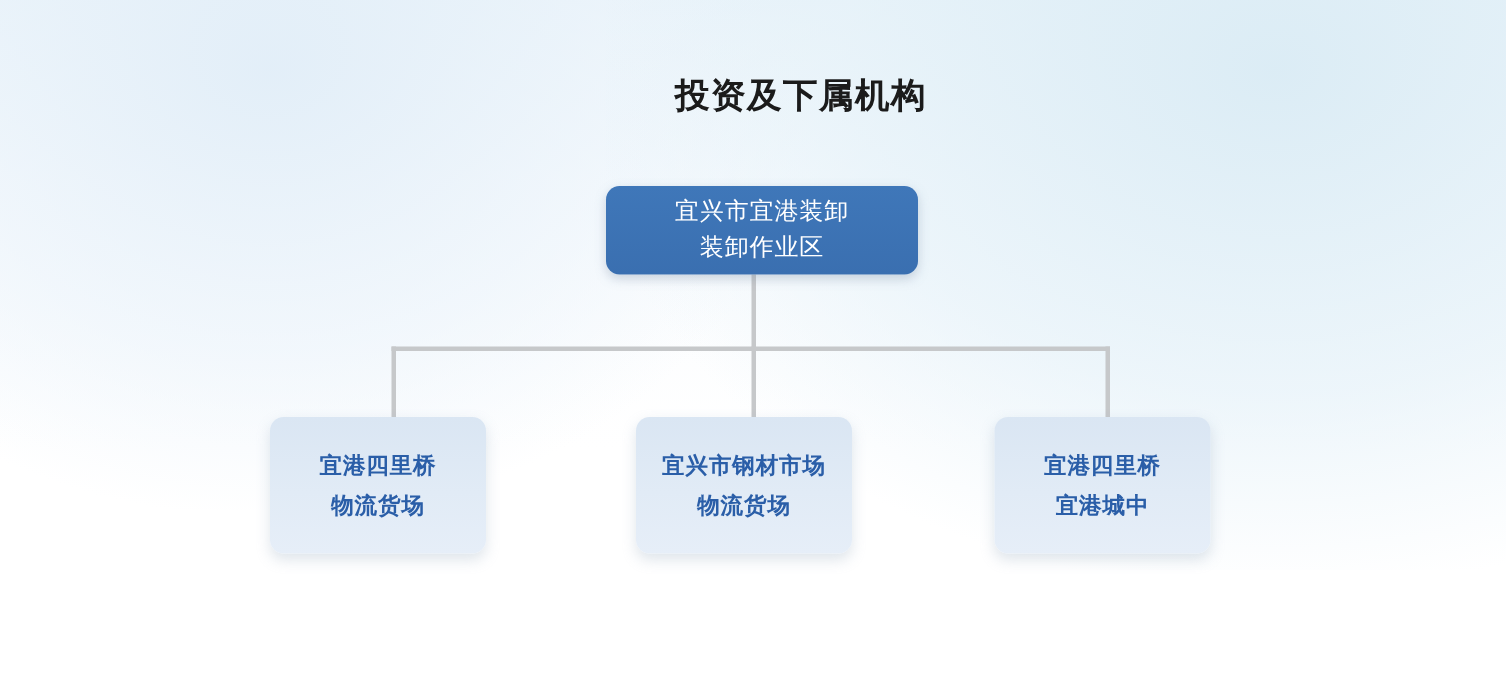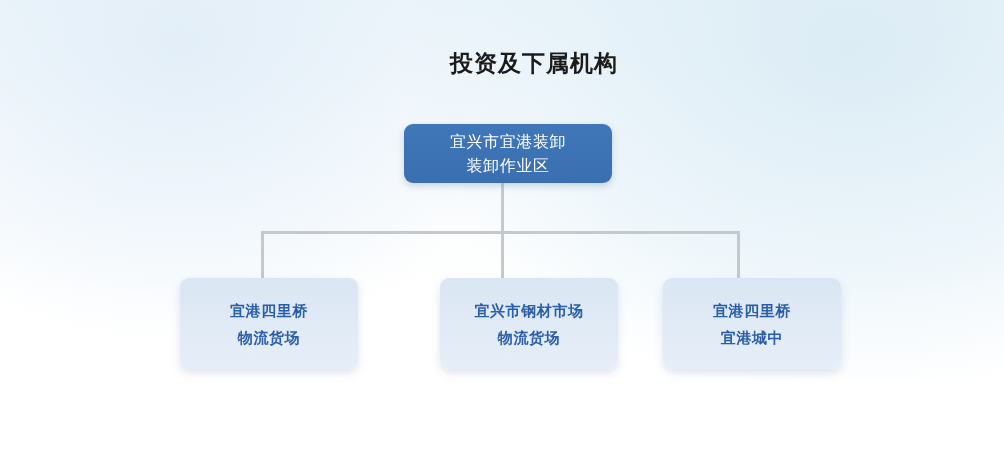--- a/index.html
+++ b/index.html
@@ -119,35 +119,35 @@
   .node-root .node-line {
     color: #ffffff;
     font-size: 16px;
     font-weight: normal;
     line-height: 24px;
     letter-spacing: 0.6px;
   }
 
   .node-child {
     top: 278px;
-    width: 178px;
+    width: 144px;
     height: 91px;
     background: linear-gradient(to bottom, #dae6f3 0%, #e1ebf6 55%, #e6eef8 100%);
     box-shadow: 0 4px 9px rgba(150,168,190,0.30);
     justify-content: center;
   }
   .node-child .node-line {
     color: #2a5ea8;
     font-size: 15px;
     font-weight: bold;
     line-height: 27px;
     letter-spacing: 0.6px;
   }
   #node-child-1 { left: 180px; }
-  #node-child-2 { left: 440px; }
+  #node-child-2 { left: 424px; }
   #node-child-3 { left: 663px; }
 </style>
 </head>
 <body>
 
 <div id="org-canvas">
 
   <div class="bg-wash bg-wash-topline"></div>
   <div class="bg-wash bg-wash-left"></div>
   <div class="bg-wash bg-wash-right"></div>

